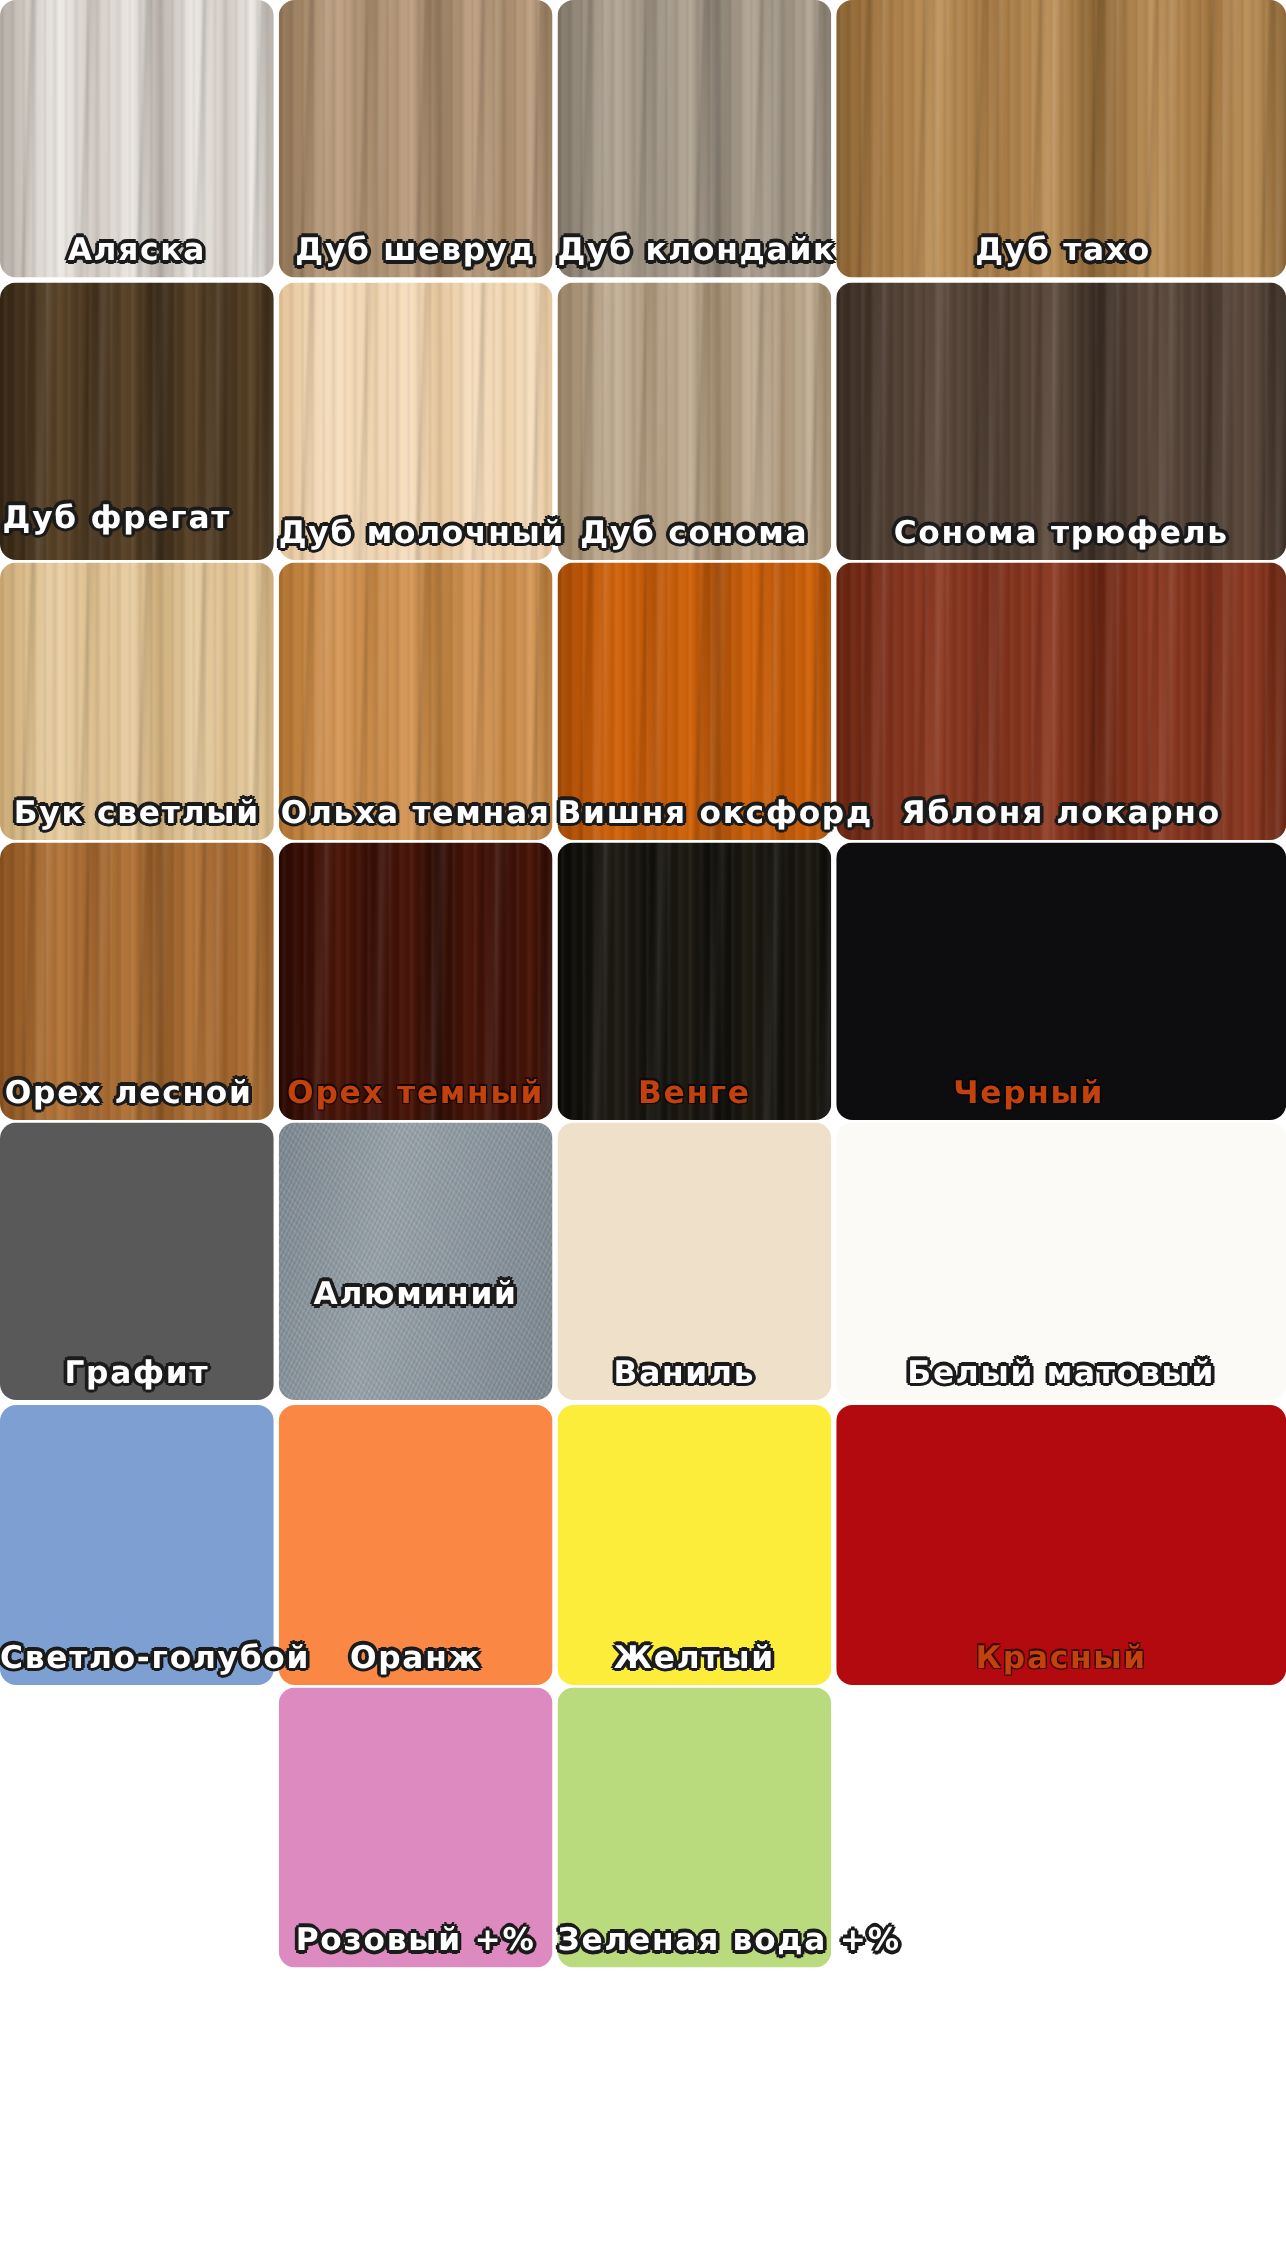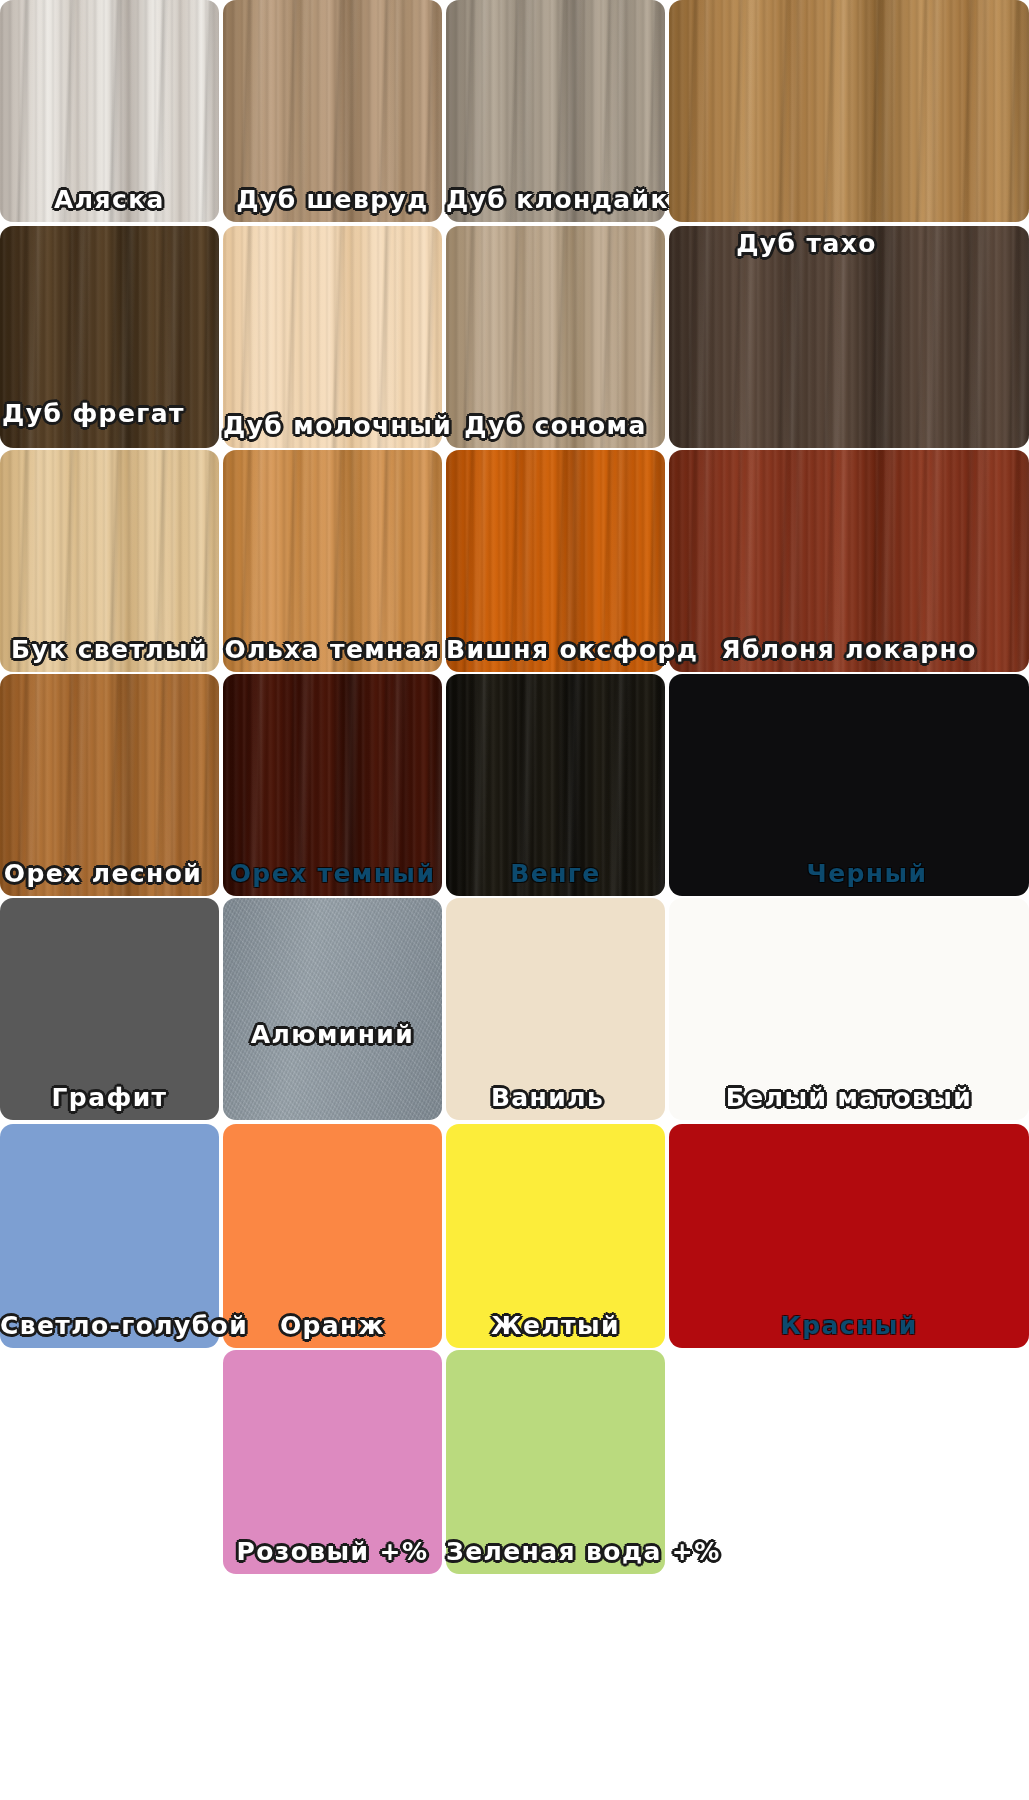--- a/index.html
+++ b/index.html
@@ -36,21 +36,21 @@
     text-shadow:
       -2px -2px 0 #1b1b1b,  2px -2px 0 #1b1b1b,
       -2px  2px 0 #1b1b1b,  2px  2px 0 #1b1b1b,
       -2px  0   0 #1b1b1b,  2px  0   0 #1b1b1b,
        0   -2px 0 #1b1b1b,  0    2px 0 #1b1b1b,
       -3px  0   0 #1b1b1b,  3px  0   0 #1b1b1b,
        0    3px 0 #1b1b1b,  0   -3px 0 #1b1b1b;
   }
   
   .lbl-plain{
-    color:#0c4a6e;
+    color:#c2410c;
     text-shadow:
       -1px -1px 0 rgba(0,0,0,.55), 1px -1px 0 rgba(0,0,0,.55),
       -1px  1px 0 rgba(0,0,0,.55), 1px  1px 0 rgba(0,0,0,.55);
   }
 </style>
 </head>
 <body>
 
 <div id="grid">
     <div class="tile" style="left: 0px; top: 0px; width: 219px; height: 222px;">
@@ -61,36 +61,37 @@
       <div class="tex" style="background: repeating-linear-gradient(90deg, rgba(0, 0, 0, 0) 0px, rgba(0, 0, 0, 0.055) 2px, rgba(255, 255, 255, 0.05) 4px, rgba(0, 0, 0, 0) 7px, rgba(0, 0, 0, 0.07) 10px, rgba(255, 255, 255, 0.04) 13px, rgba(0, 0, 0, 0) 17px), repeating-linear-gradient(92deg, rgba(0, 0, 0, 0) 0px, rgba(0, 0, 0, 0) 23px, rgba(0, 0, 0, 0.1) 26px, rgba(0, 0, 0, 0) 31px, rgba(255, 255, 255, 0.07) 38px, rgba(0, 0, 0, 0) 46px), linear-gradient(90deg, rgb(141, 113, 83) 0%, rgb(164, 135, 103) 9%, rgb(191, 162, 132) 22%, rgb(164, 135, 103) 35%, rgb(191, 162, 132) 48%, rgb(141, 113, 83) 58%, rgb(191, 162, 132) 70%, rgb(164, 135, 103) 83%, rgb(191, 162, 132) 92%, rgb(141, 113, 83) 100%);"></div>
     </div>
     <div class="label lbl-outline" style="left: 223px; width: 219px; top: 187px;">Дуб шевруд</div>
     <div class="tile" style="left: 446px; top: 0px; width: 219px; height: 222px;">
       <div class="tex" style="background: repeating-linear-gradient(90deg, rgba(0, 0, 0, 0) 0px, rgba(0, 0, 0, 0.055) 2px, rgba(255, 255, 255, 0.05) 4px, rgba(0, 0, 0, 0) 7px, rgba(0, 0, 0, 0.07) 10px, rgba(255, 255, 255, 0.04) 13px, rgba(0, 0, 0, 0) 17px), repeating-linear-gradient(92deg, rgba(0, 0, 0, 0) 0px, rgba(0, 0, 0, 0) 23px, rgba(0, 0, 0, 0.1) 26px, rgba(0, 0, 0, 0) 31px, rgba(255, 255, 255, 0.07) 38px, rgba(0, 0, 0, 0) 46px), linear-gradient(90deg, rgb(126, 116, 103) 0%, rgb(150, 139, 124) 9%, rgb(180, 168, 151) 22%, rgb(150, 139, 124) 35%, rgb(180, 168, 151) 48%, rgb(126, 116, 103) 58%, rgb(180, 168, 151) 70%, rgb(150, 139, 124) 83%, rgb(180, 168, 151) 92%, rgb(126, 116, 103) 100%);"></div>
     </div>
     <div class="label lbl-outline" style="left: 446px; width: 219px; top: 187px;">Дуб клондайк</div>
     <div class="tile" style="left: 669px; top: 0px; width: 360px; height: 222px;">
       <div class="tex" style="background: repeating-linear-gradient(90deg, rgba(0, 0, 0, 0) 0px, rgba(0, 0, 0, 0.055) 2px, rgba(255, 255, 255, 0.05) 4px, rgba(0, 0, 0, 0) 7px, rgba(0, 0, 0, 0.07) 10px, rgba(255, 255, 255, 0.04) 13px, rgba(0, 0, 0, 0) 17px), repeating-linear-gradient(92deg, rgba(0, 0, 0, 0) 0px, rgba(0, 0, 0, 0) 23px, rgba(0, 0, 0, 0.1) 26px, rgba(0, 0, 0, 0) 31px, rgba(255, 255, 255, 0.07) 38px, rgba(0, 0, 0, 0) 46px), linear-gradient(90deg, rgb(138, 99, 50) 0%, rgb(162, 117, 63) 9%, rgb(189, 145, 89) 22%, rgb(162, 117, 63) 35%, rgb(189, 145, 89) 48%, rgb(138, 99, 50) 58%, rgb(189, 145, 89) 70%, rgb(162, 117, 63) 83%, rgb(189, 145, 89) 92%, rgb(138, 99, 50) 100%);"></div>
     </div>
-    <div class="label lbl-outline" style="left: 647px; width: 319px; top: 187px; margin-top: 44px;">Дуб тахо</div>
+    <div class="label lbl-outline" style="left: 691px; width: 319px; top: 187px;">Дуб тахо</div>
     <div class="tile" style="left: 0px; top: 226px; width: 219px; height: 222px;">
       <div class="tex" style="background: repeating-linear-gradient(90deg, rgba(0, 0, 0, 0) 0px, rgba(0, 0, 0, 0.055) 2px, rgba(255, 255, 255, 0.05) 4px, rgba(0, 0, 0, 0) 7px, rgba(0, 0, 0, 0.07) 10px, rgba(255, 255, 255, 0.04) 13px, rgba(0, 0, 0, 0) 17px), repeating-linear-gradient(92deg, rgba(0, 0, 0, 0) 0px, rgba(0, 0, 0, 0) 23px, rgba(0, 0, 0, 0.1) 26px, rgba(0, 0, 0, 0) 31px, rgba(255, 255, 255, 0.07) 38px, rgba(0, 0, 0, 0) 46px), linear-gradient(90deg, rgb(51, 36, 18) 0%, rgb(67, 48, 27) 9%, rgb(90, 67, 40) 22%, rgb(67, 48, 27) 35%, rgb(90, 67, 40) 48%, rgb(51, 36, 18) 58%, rgb(90, 67, 40) 70%, rgb(67, 48, 27) 83%, rgb(90, 67, 40) 92%, rgb(51, 36, 18) 100%);"></div>
     </div>
     <div class="label lbl-outline" style="left: 0px; width: 187px; top: 401px;">Дуб фрегат</div>
     <div class="tile" style="left: 223px; top: 226px; width: 219px; height: 222px;">
       <div class="tex" style="background: repeating-linear-gradient(90deg, rgba(0, 0, 0, 0) 0px, rgba(0, 0, 0, 0.055) 2px, rgba(255, 255, 255, 0.05) 4px, rgba(0, 0, 0, 0) 7px, rgba(0, 0, 0, 0.07) 10px, rgba(255, 255, 255, 0.04) 13px, rgba(0, 0, 0, 0) 17px), repeating-linear-gradient(92deg, rgba(0, 0, 0, 0) 0px, rgba(0, 0, 0, 0) 23px, rgba(0, 0, 0, 0.1) 26px, rgba(0, 0, 0, 0) 31px, rgba(255, 255, 255, 0.07) 38px, rgba(0, 0, 0, 0) 46px), linear-gradient(90deg, rgb(228, 194, 150) 0%, rgb(239, 210, 172) 9%, rgb(247, 223, 192) 22%, rgb(239, 210, 172) 35%, rgb(247, 223, 192) 48%, rgb(228, 194, 150) 58%, rgb(247, 223, 192) 70%, rgb(239, 210, 172) 83%, rgb(247, 223, 192) 92%, rgb(228, 194, 150) 100%);"></div>
     </div>
     <div class="label lbl-outline" style="left: 223px; width: 219px; top: 413px;">Дуб молочный</div>
     <div class="tile" style="left: 446px; top: 226px; width: 219px; height: 222px;">
       <div class="tex" style="background: repeating-linear-gradient(90deg, rgba(0, 0, 0, 0) 0px, rgba(0, 0, 0, 0.055) 2px, rgba(255, 255, 255, 0.05) 4px, rgba(0, 0, 0, 0) 7px, rgba(0, 0, 0, 0.07) 10px, rgba(255, 255, 255, 0.04) 13px, rgba(0, 0, 0, 0) 17px), repeating-linear-gradient(92deg, rgba(0, 0, 0, 0) 0px, rgba(0, 0, 0, 0) 23px, rgba(0, 0, 0, 0.1) 26px, rgba(0, 0, 0, 0) 31px, rgba(255, 255, 255, 0.07) 38px, rgba(0, 0, 0, 0) 46px), linear-gradient(90deg, rgb(150, 128, 98) 0%, rgb(171, 149, 121) 9%, rgb(197, 177, 152) 22%, rgb(171, 149, 121) 35%, rgb(197, 177, 152) 48%, rgb(150, 128, 98) 58%, rgb(197, 177, 152) 70%, rgb(171, 149, 121) 83%, rgb(197, 177, 152) 92%, rgb(150, 128, 98) 100%);"></div>
     </div>
     <div class="label lbl-outline" style="left: 446px; width: 219px; top: 413px;">Дуб сонома</div>
     <div class="tile" style="left: 669px; top: 226px; width: 360px; height: 222px;">
       <div class="tex" style="background: repeating-linear-gradient(90deg, rgba(0, 0, 0, 0) 0px, rgba(0, 0, 0, 0.055) 2px, rgba(255, 255, 255, 0.05) 4px, rgba(0, 0, 0, 0) 7px, rgba(0, 0, 0, 0.07) 10px, rgba(255, 255, 255, 0.04) 13px, rgba(0, 0, 0, 0) 17px), repeating-linear-gradient(92deg, rgba(0, 0, 0, 0) 0px, rgba(0, 0, 0, 0) 23px, rgba(0, 0, 0, 0.1) 26px, rgba(0, 0, 0, 0) 31px, rgba(255, 255, 255, 0.07) 38px, rgba(0, 0, 0, 0) 46px), linear-gradient(90deg, rgb(55, 42, 33) 0%, rgb(72, 56, 45) 9%, rgb(93, 74, 61) 22%, rgb(72, 56, 45) 35%, rgb(93, 74, 61) 48%, rgb(55, 42, 33) 58%, rgb(93, 74, 61) 70%, rgb(72, 56, 45) 83%, rgb(93, 74, 61) 92%, rgb(55, 42, 33) 100%);"></div>
     </div>
+    <div class="label lbl-outline" style="left: 669px; width: 360px; top: 413px;">Сонома трюфель</div>
     <div class="tile" style="left: 0px; top: 450px; width: 219px; height: 222px;">
       <div class="tex" style="background: repeating-linear-gradient(90deg, rgba(0, 0, 0, 0) 0px, rgba(0, 0, 0, 0.055) 2px, rgba(255, 255, 255, 0.05) 4px, rgba(0, 0, 0, 0) 7px, rgba(0, 0, 0, 0.07) 10px, rgba(255, 255, 255, 0.04) 13px, rgba(0, 0, 0, 0) 17px), repeating-linear-gradient(92deg, rgba(0, 0, 0, 0) 0px, rgba(0, 0, 0, 0) 23px, rgba(0, 0, 0, 0.1) 26px, rgba(0, 0, 0, 0) 31px, rgba(255, 255, 255, 0.07) 38px, rgba(0, 0, 0, 0) 46px), linear-gradient(90deg, rgb(202, 168, 115) 0%, rgb(219, 188, 138) 9%, rgb(233, 207, 164) 22%, rgb(219, 188, 138) 35%, rgb(233, 207, 164) 48%, rgb(202, 168, 115) 58%, rgb(233, 207, 164) 70%, rgb(219, 188, 138) 83%, rgb(233, 207, 164) 92%, rgb(202, 168, 115) 100%);"></div>
     </div>
     <div class="label lbl-outline" style="left: 0px; width: 219px; top: 637px;">Бук светлый</div>
     <div class="tile" style="left: 223px; top: 450px; width: 219px; height: 222px;">
       <div class="tex" style="background: repeating-linear-gradient(90deg, rgba(0, 0, 0, 0) 0px, rgba(0, 0, 0, 0.055) 2px, rgba(255, 255, 255, 0.05) 4px, rgba(0, 0, 0, 0) 7px, rgba(0, 0, 0, 0.07) 10px, rgba(255, 255, 255, 0.04) 13px, rgba(0, 0, 0, 0) 17px), repeating-linear-gradient(92deg, rgba(0, 0, 0, 0) 0px, rgba(0, 0, 0, 0) 23px, rgba(0, 0, 0, 0.1) 26px, rgba(0, 0, 0, 0) 31px, rgba(255, 255, 255, 0.07) 38px, rgba(0, 0, 0, 0) 46px), linear-gradient(90deg, rgb(173, 112, 46) 0%, rgb(195, 131, 63) 9%, rgb(215, 154, 91) 22%, rgb(195, 131, 63) 35%, rgb(215, 154, 91) 48%, rgb(173, 112, 46) 58%, rgb(215, 154, 91) 70%, rgb(195, 131, 63) 83%, rgb(215, 154, 91) 92%, rgb(173, 112, 46) 100%);"></div>
     </div>
     <div class="label lbl-outline" style="left: 223px; width: 219px; top: 637px;">Ольха темная</div>
     <div class="tile" style="left: 446px; top: 450px; width: 219px; height: 222px;">
       <div class="tex" style="background: repeating-linear-gradient(90deg, rgba(0, 0, 0, 0) 0px, rgba(0, 0, 0, 0.055) 2px, rgba(255, 255, 255, 0.05) 4px, rgba(0, 0, 0, 0) 7px, rgba(0, 0, 0, 0.07) 10px, rgba(255, 255, 255, 0.04) 13px, rgba(0, 0, 0, 0) 17px), repeating-linear-gradient(92deg, rgba(0, 0, 0, 0) 0px, rgba(0, 0, 0, 0) 23px, rgba(0, 0, 0, 0.1) 26px, rgba(0, 0, 0, 0) 31px, rgba(255, 255, 255, 0.07) 38px, rgba(0, 0, 0, 0) 46px), linear-gradient(90deg, rgb(163, 72, 3) 0%, rgb(187, 84, 5) 9%, rgb(210, 100, 12) 22%, rgb(187, 84, 5) 35%, rgb(210, 100, 12) 48%, rgb(163, 72, 3) 58%, rgb(210, 100, 12) 70%, rgb(187, 84, 5) 83%, rgb(210, 100, 12) 92%, rgb(163, 72, 3) 100%);"></div>
@@ -108,21 +109,21 @@
       <div class="tex" style="background: repeating-linear-gradient(90deg, rgba(0, 0, 0, 0) 0px, rgba(0, 0, 0, 0.055) 2px, rgba(255, 255, 255, 0.05) 4px, rgba(0, 0, 0, 0) 7px, rgba(0, 0, 0, 0.07) 10px, rgba(255, 255, 255, 0.04) 13px, rgba(0, 0, 0, 0) 17px), repeating-linear-gradient(92deg, rgba(0, 0, 0, 0) 0px, rgba(0, 0, 0, 0) 23px, rgba(0, 0, 0, 0.1) 26px, rgba(0, 0, 0, 0) 31px, rgba(255, 255, 255, 0.07) 38px, rgba(0, 0, 0, 0) 46px), linear-gradient(90deg, rgb(40, 8, 1) 0%, rgb(55, 13, 4) 9%, rgb(74, 21, 8) 22%, rgb(55, 13, 4) 35%, rgb(74, 21, 8) 48%, rgb(40, 8, 1) 58%, rgb(74, 21, 8) 70%, rgb(55, 13, 4) 83%, rgb(74, 21, 8) 92%, rgb(40, 8, 1) 100%);"></div>
     </div>
     <div class="label lbl-plain" style="left: 223px; width: 219px; top: 861px;">Орех темный</div>
     <div class="tile" style="left: 446px; top: 674px; width: 219px; height: 222px;">
       <div class="tex" style="background: repeating-linear-gradient(90deg, rgba(0, 0, 0, 0) 0px, rgba(0, 0, 0, 0.055) 2px, rgba(255, 255, 255, 0.05) 4px, rgba(0, 0, 0, 0) 7px, rgba(0, 0, 0, 0.07) 10px, rgba(255, 255, 255, 0.04) 13px, rgba(0, 0, 0, 0) 17px), repeating-linear-gradient(92deg, rgba(0, 0, 0, 0) 0px, rgba(0, 0, 0, 0) 23px, rgba(0, 0, 0, 0.1) 26px, rgba(0, 0, 0, 0) 31px, rgba(255, 255, 255, 0.07) 38px, rgba(0, 0, 0, 0) 46px), linear-gradient(90deg, rgb(10, 9, 6) 0%, rgb(17, 15, 10) 9%, rgb(29, 26, 18) 22%, rgb(17, 15, 10) 35%, rgb(29, 26, 18) 48%, rgb(10, 9, 6) 58%, rgb(29, 26, 18) 70%, rgb(17, 15, 10) 83%, rgb(29, 26, 18) 92%, rgb(10, 9, 6) 100%);"></div>
     </div>
     <div class="label lbl-plain" style="left: 446px; width: 219px; top: 861px;">Венге</div>
     <div class="tile" style="left: 669px; top: 674px; width: 360px; height: 222px;">
       <div class="tex" style="background: rgb(13, 13, 15);"></div>
     </div>
-    <div class="label lbl-plain" style="left: 669px; width: 308px; top: 861px; padding-left: 44px;">Черный</div>
+    <div class="label lbl-plain" style="left: 669px; width: 308px; top: 861px;">Черный</div>
     <div class="tile" style="left: 0px; top: 898px; width: 219px; height: 222px;">
       <div class="tex" style="background: rgb(89, 89, 89);"></div>
     </div>
     <div class="label lbl-outline" style="left: 0px; width: 219px; top: 1085px;">Графит</div>
     <div class="tile" style="left: 223px; top: 898px; width: 219px; height: 222px;">
       <div class="tex" style="background: repeating-linear-gradient(115deg, rgba(255, 255, 255, 0.1) 0px, rgba(0, 0, 0, 0.06) 2px, rgba(255, 255, 255, 0) 3px), repeating-linear-gradient(45deg, rgba(255, 255, 255, 0.07) 0px, rgba(0, 0, 0, 0.05) 2px, rgba(255, 255, 255, 0) 4px), linear-gradient(100deg, rgb(126, 137, 146) 0%, rgb(154, 165, 173) 38%, rgb(139, 150, 159) 72%, rgb(126, 137, 146) 100%);"></div>
     </div>
     <div class="label lbl-outline" style="left: 223px; width: 219px; top: 1022px;">Алюминий</div>
     <div class="tile" style="left: 446px; top: 898px; width: 219px; height: 222px;">
       <div class="tex" style="background: rgb(238, 224, 201);"></div>

